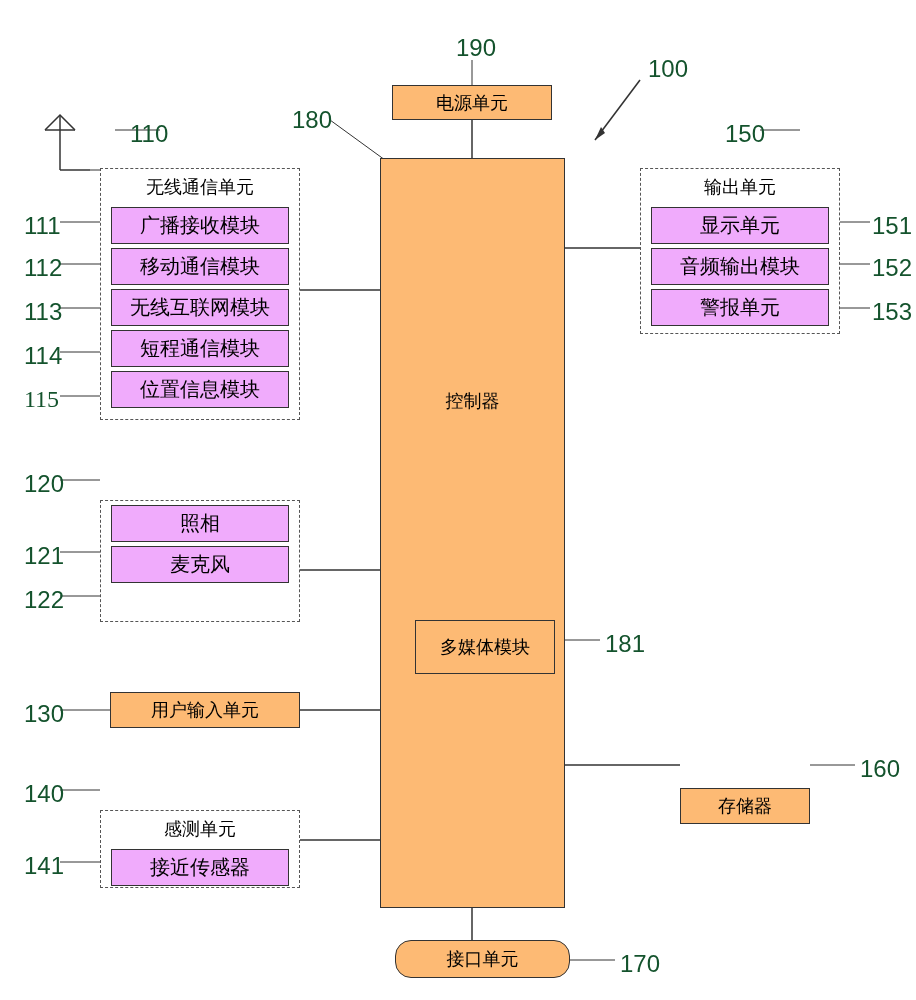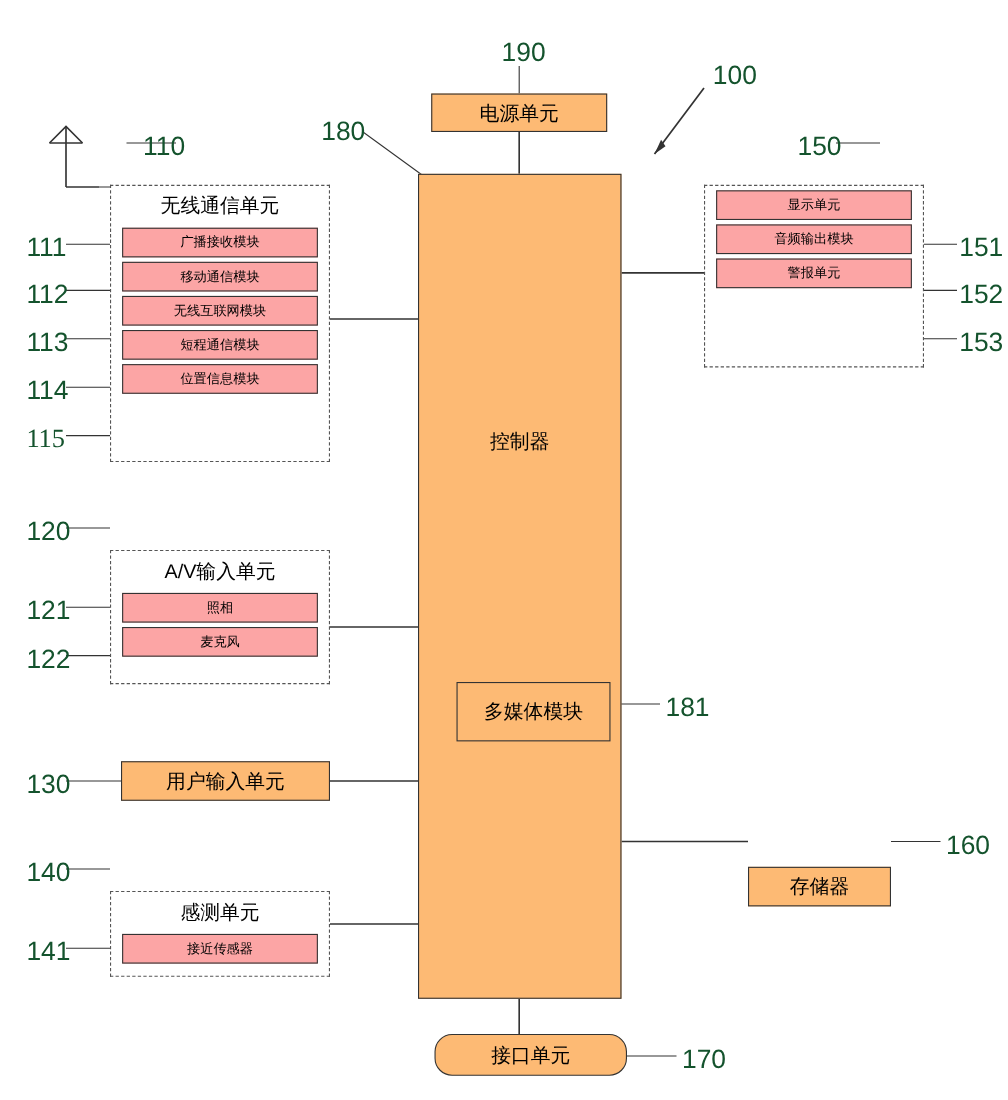--- a/index.html
+++ b/index.html
@@ -27,23 +27,23 @@
   }
   .group-title {
     font-size: 18px;
     text-align: center;
     padding: 6px 0 4px 0;
   }
   .sub-box {
     border: 1.5px solid #333;
     margin: 4px 10px;
     padding: 4px 0;
-    font-size: 12px;
+    font-size: 20px;
     text-align: center;
-    background: #fca5a5;
+    background: #f0abfc;
   }
   .label {
     font-size: 24px;
     color: #14532d;
   }
   svg.lines {
     position: absolute;
     left: 0; top: 0;
     width: 916px; height: 1000px;
     pointer-events: none;
@@ -158,35 +158,35 @@
 <div class="abs dashed-group" style="left:100px; top:168px; width:200px; height:252px;">
   <div class="group-title">无线通信单元</div>
   <div class="sub-box">广播接收模块</div>
   <div class="sub-box">移动通信模块</div>
   <div class="sub-box">无线互联网模块</div>
   <div class="sub-box">短程通信模块</div>
   <div class="sub-box">位置信息模块</div>
 </div>
 
 <div class="abs dashed-group" style="left:100px; top:500px; width:200px; height:122px;">
-  <div class="group-title">A/V输入单元</div>
   <div class="sub-box">照相</div>
   <div class="sub-box">麦克风</div>
 </div>
 
 <div class="abs box" style="left:110px; top:692px; width:190px; height:36px;">
   <span>用户输入单元</span>
 </div>
 
 <div class="abs dashed-group" style="left:100px; top:810px; width:200px; height:78px;">
   <div class="group-title">感测单元</div>
   <div class="sub-box">接近传感器</div>
 </div>
 
 <div class="abs dashed-group" style="left:640px; top:168px; width:200px; height:166px;">
+  <div class="group-title">输出单元</div>
   <div class="sub-box">显示单元</div>
   <div class="sub-box">音频输出模块</div>
   <div class="sub-box">警报单元</div>
 </div>
 
 <div class="abs box" style="left:680px; top:788px; width:130px; height:36px;">
   <span>存储器</span>
 </div>
 
 <div class="abs box" style="left:395px; top:940px; width:175px; height:38px;border-radius:16px;">

